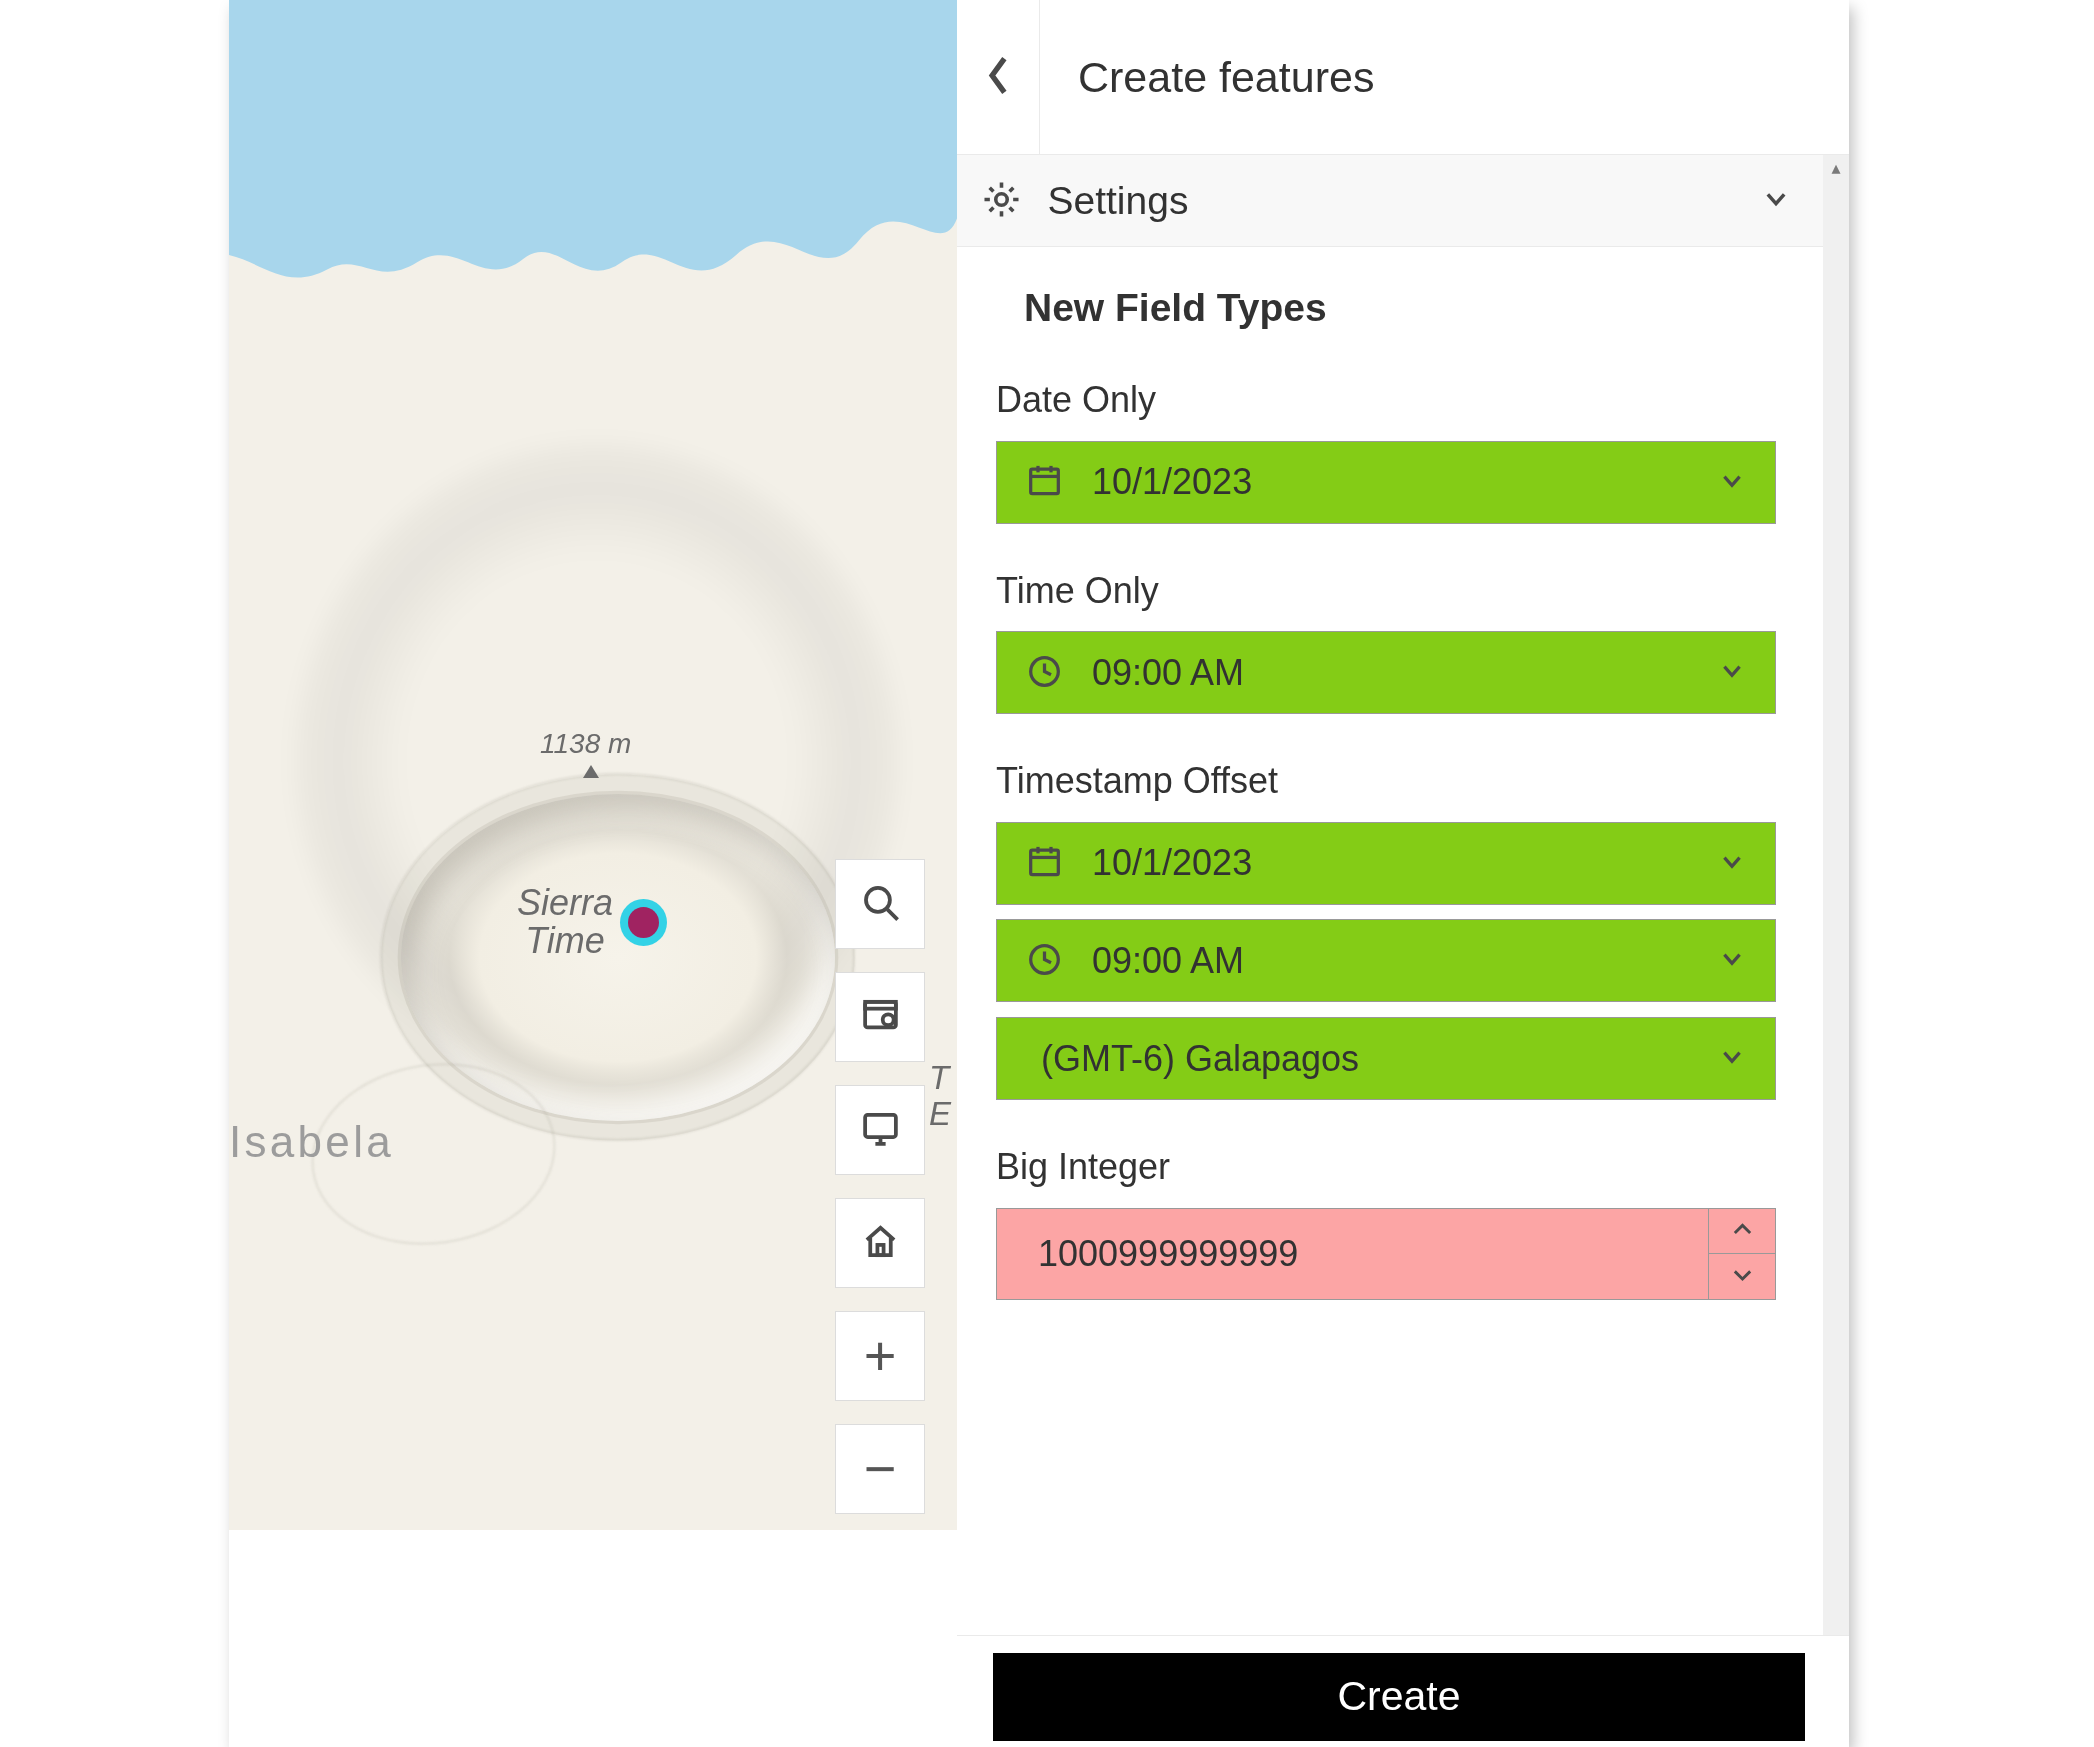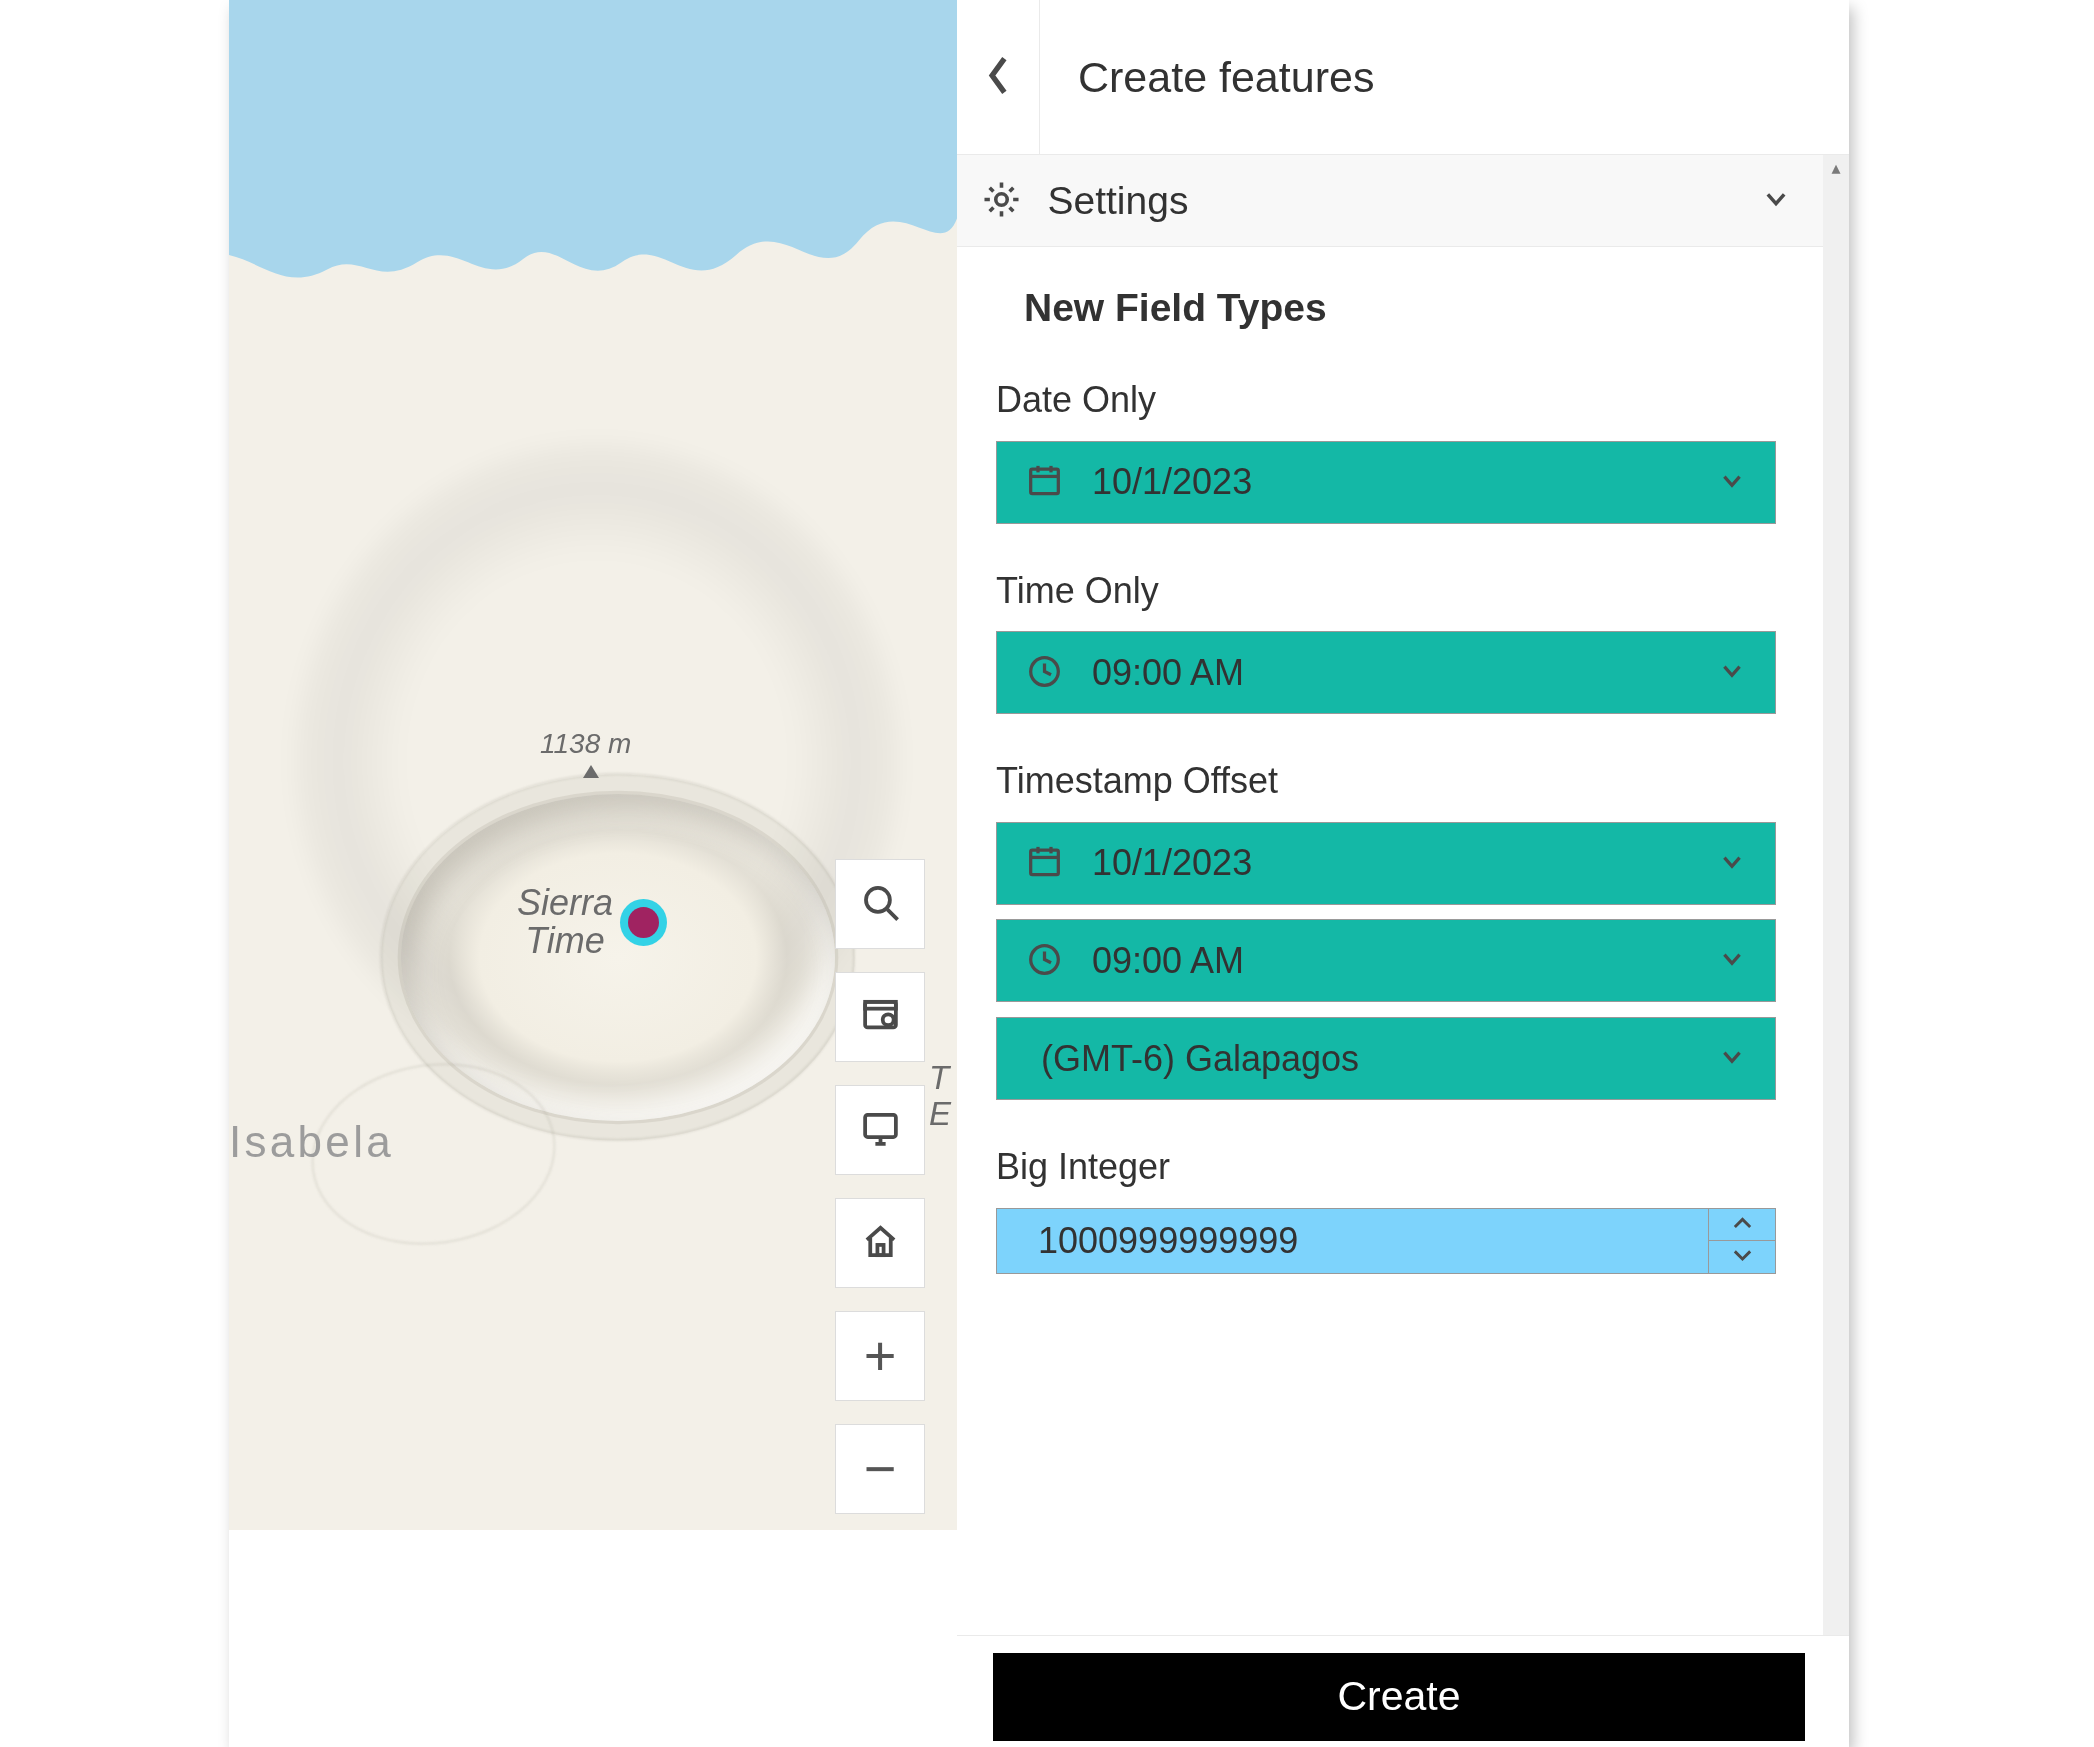--- a/index.html
+++ b/index.html
@@ -235,42 +235,42 @@
   }
   .group { margin-bottom: 46px; }
   .field-label {
     font-size: 36px;
     color: #323232;
     margin-bottom: 19.6px;
   }
   .field {
     height: 83px;
     border: 1.6px solid #999999;
-    background: #14b8a6;
+    background: #84cc16;
     display: flex;
     align-items: center;
     padding: 0 30px 0 28px;
     margin-bottom: 14.7px;
     justify-content: space-between;
   }
   .field .lead { width:39px;height:39px; stroke:#4a4a4a; stroke-width:2; fill:none; flex:0 0 auto; }
   .field .val {
     margin-left: 28px;
     font-size: 36px;
     color: #323232;
     flex: 1;
     white-space: nowrap;
     overflow: hidden;
   }
   .field .chev { width:26px;height:26px; stroke:#4a4a4a; stroke-width:3; fill:none; flex:0 0 auto; }
   .field.noicon { padding-left: 36px; }
   .spinner-field {
-    height: 66px;
+    height: 92px;
     border: 1.6px solid #999999;
-    background: #7dd3fc;
+    background: #fca5a5;
     display: flex;
     align-items: stretch;
   }
   .spinner-field .val {
     flex: 1;
     display:flex;align-items:center;
     padding-left: 41px;
     font-size: 36px;
     color: #323232;
   }

